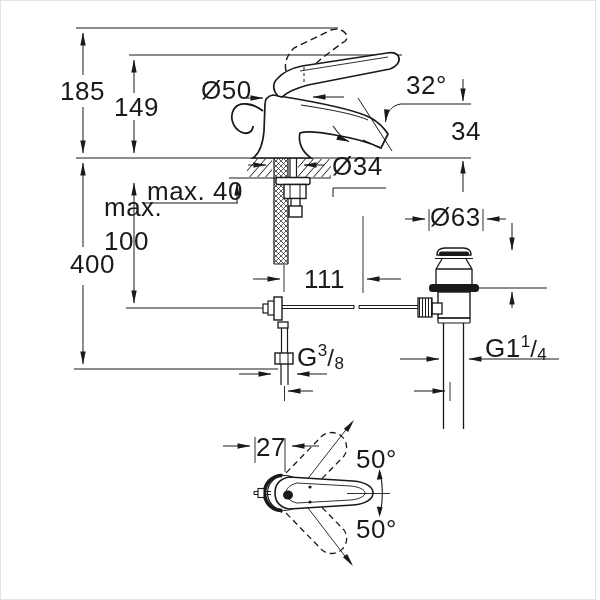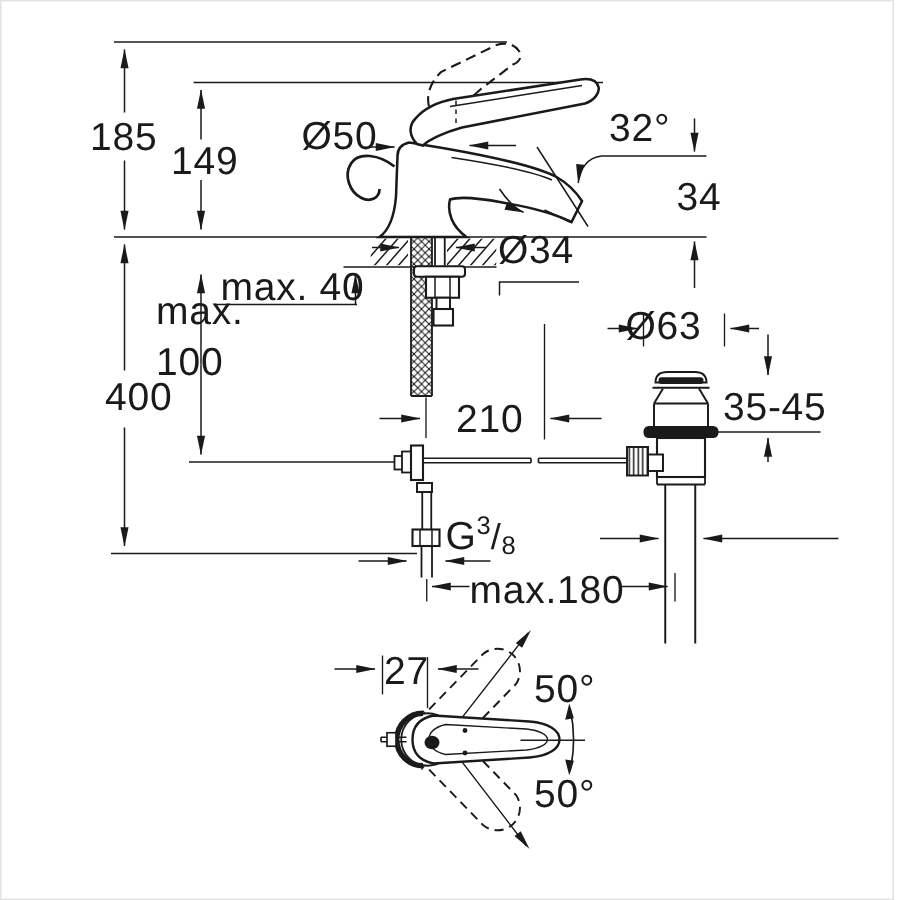--- a/index.html
+++ b/index.html
@@ -197,22 +197,21 @@
 <div class="lbl" style="left:59px;top:77px">185</div>
 <div class="lbl" style="left:113px;top:93px">149</div>
 <div class="lbl" style="left:200px;top:76px">Ø50</div>
 <div class="lbl" style="left:405px;top:71px">32°</div>
 <div class="lbl" style="left:450px;top:117px">34</div>
 <div class="lbl" style="left:146px;top:177px">max. 40</div>
 <div class="lbl" style="left:331px;top:152px">Ø34</div>
 <div class="lbl" style="left:103px;top:193px">max.</div>
 <div class="lbl" style="left:103px;top:227px">100</div>
 <div class="lbl" style="left:69px;top:250px">400</div>
-<div class="lbl" style="left:416px;top:203px">Ø63</div>
-<div class="lbl" style="left:481px;top:257px">35-45</div>
-<div class="lbl" style="left:303px;top:265px">210</div>
+<div class="lbl" style="left:429px;top:203px">Ø63</div>
+<div class="lbl" style="left:303px;top:265px">111</div>
 <div class="lbl" style="left:296px;top:341px"><span>G</span><sup>3</sup><span class="slash">/</span><sub>8</sub></div>
-<div class="lbl" style="left:312px;top:379px">max.180</div>
+<div class="lbl" style="left:484px;top:332px"><span>G1</span><sup>1</sup><span class="slash">/</span><sub>4</sub></div>
 <div class="lbl" style="left:255px;top:433px">27</div>
 <div class="lbl" style="left:355px;top:445px">50°</div>
 <div class="lbl" style="left:355px;top:515px">50°</div>
 
 </div>
 
 </body></html>

